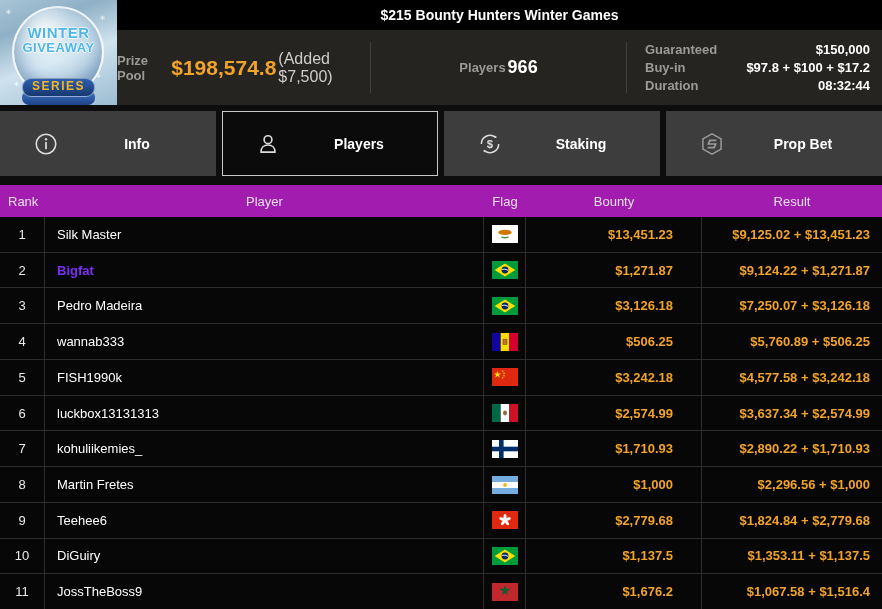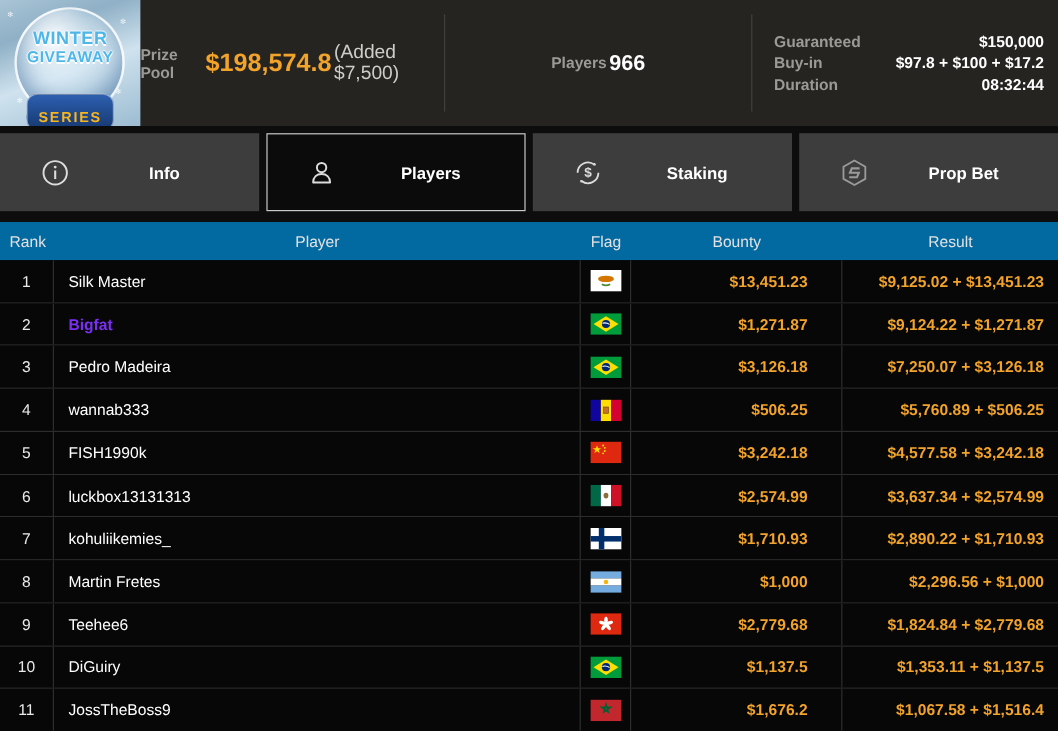--- a/index.html
+++ b/index.html
@@ -16,21 +16,21 @@
     border:2px solid rgba(255,255,255,.8); box-shadow:inset 0 -10px 16px rgba(80,120,165,.55); }
   .globe-base { position:absolute; left:22px; bottom:0px; width:73px; height:13px;
     background:linear-gradient(180deg,#3d73c2,#1d4187); border-radius:5px 5px 7px 7px; }
   .logo-text { position:absolute; left:0; top:24px; width:100%; text-align:center; line-height:1.15; }
   .logo-l1,.logo-l2 { font-weight:bold; color:#4fb6e8; letter-spacing:.5px;
     text-shadow:0 1px 0 #ffffff, 0 -1px 0 #ffffffaa, 1px 0 0 #ffffff88, -1px 0 0 #ffffff88; }
   .logo-l1 { font-size:15px; }
   .logo-l2 { font-size:13px; }
   .logo-l3 { display:inline-block; margin-top:22px; background:linear-gradient(180deg,#2d5fb0,#16386f);
     color:#f7b51f; font-weight:bold; font-size:12px; letter-spacing:1.5px;
-    padding:13px 9px 2px; border-radius:9px; border:1px solid #ffffff7d; }
+    padding:1px 9px 2px; border-radius:9px; border:1px solid #ffffff7d; }
 
   .header-right { flex:1; display:flex; flex-direction:column; }
   .titlebar { height:30px; background:#000; display:flex; align-items:center; justify-content:center; }
   .title { color:#fff; font-weight:bold; font-size:14px; }
   .infobar { flex:1; background:#262421; display:flex; align-items:stretch; }
   .info-section { display:flex; flex-direction:row; align-items:center; justify-content:center; gap:2px; }
   .sec-prize { width:253px; }
   .sec-players { width:255px; }
   .vdivider { width:1px; background:#424038; margin:12px 0; }
   .info-label { color:#9c9a96; font-size:13px; font-weight:bold; }
@@ -45,21 +45,21 @@
   
   .tabs { display:flex; gap:6px; margin-top:6px; height:65px; }
   .tab { flex:1; background:#3d3d3d; display:flex; align-items:center; cursor:pointer; border:1px solid transparent; }
   .tab.active { background:#0b0b0b; border:1px solid #c9c9c9; }
   .tab-icon { margin-left:32px; width:26px; height:26px; color:#dcdcdc; flex:none; }
   .tab-icon.dim { color:#9a9a9a; }
   .tab-icon svg { width:100%; height:100%; }
   .tab-label { flex:1; text-align:center; color:#fff; font-size:14px; font-weight:bold; }
 
   
-  .thead { margin-top:9px; height:32px; background:#0369a1; display:flex; align-items:center;
+  .thead { margin-top:9px; height:32px; background:#a21caf; display:flex; align-items:center;
     color:#e2e2e2; font-size:13px; }
   .th { height:100%; display:flex; align-items:center; justify-content:center; }
   .th-rank { width:45px; justify-content:flex-start; padding-left:8px; }
   .th-player { width:439px; }
   .th-flag { width:42px; }
   .th-bounty { width:176px; }
   .th-result { width:180px; }
 
   .tbody { height:392px; display:flex; flex-direction:column; background:#070707; }
   .trow { flex:1; display:flex; align-items:stretch; border-bottom:1px solid #2d2d2d; background:#070707; }
@@ -85,20 +85,23 @@
     <span class="snowflake" style="left:96px;top:72px">✻</span>
     <div class="globe"></div>
     <div class="globe-base"></div>
     <div class="logo-text">
       <div class="logo-l1">WINTER</div>
       <div class="logo-l2">GIVEAWAY</div>
       <div class="logo-l3">SERIES</div>
     </div>
   </div>
   <div class="header-right">
+    <div class="titlebar">
+      <div class="title">$215 Bounty Hunters Winter Games</div>
+    </div>
     <div class="infobar">
       <div class="info-section sec-prize">
         <div class="info-label">Prize Pool</div>
         <div class="prize-value">$198,574.8</div>
         <div class="prize-added">(Added $7,500)</div>
       </div>
       <div class="vdivider"></div>
       <div class="info-section sec-players">
         <div class="info-label">Players</div>
         <div class="players-value">966</div>

